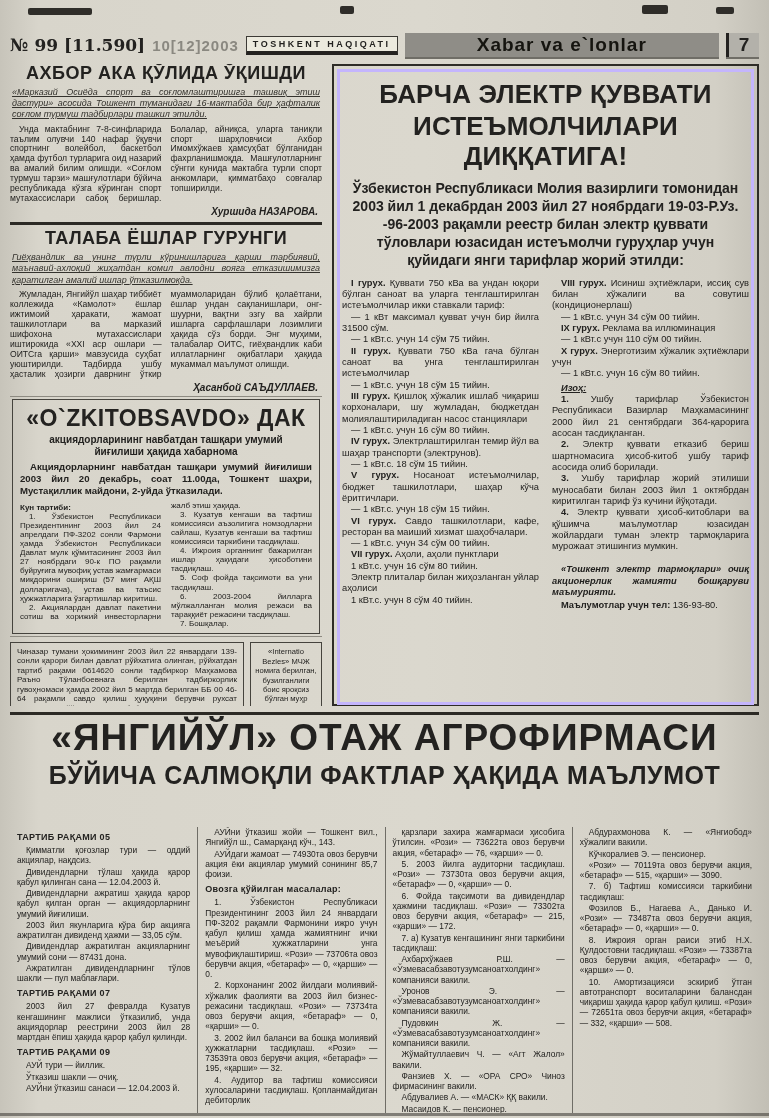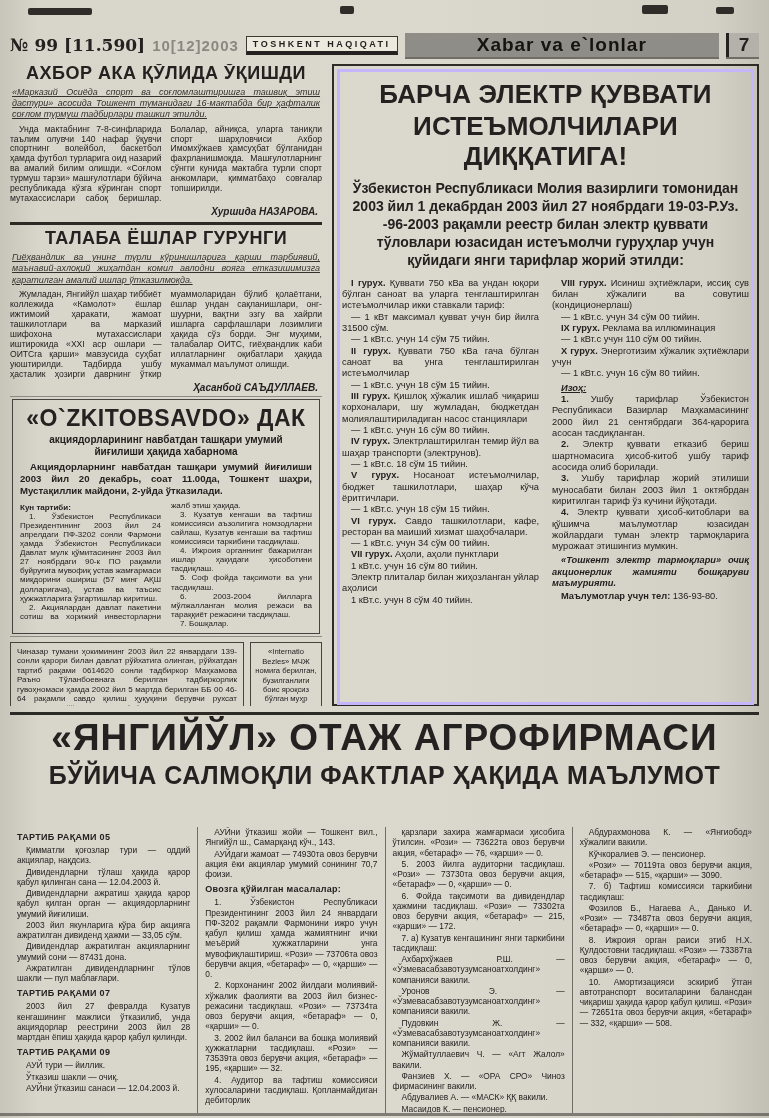--- a/index.html
+++ b/index.html
@@ -48,21 +48,21 @@
   .ebox{border:2px solid #2e2c27;padding:3px;height:calc(100% - 10px);}
   .ebox-in{border:3px solid #c4b5fd;padding:6px 2px;height:calc(100% - 14px);overflow:hidden;}
   .e-title{text-align:center;font-weight:900;font-size:26px;line-height:1.15;margin:2px 0 0 0;letter-spacing:.2px;}
   .e-sub{text-align:center;font-weight:800;font-size:14px;line-height:1.3;margin:7px 2px 8px 2px;}
   .e-body{columns:2;column-gap:13px;font-size:9.3px;line-height:1.22;text-align:justify;}
   .para{margin:0;text-indent:9px;}
   .para b{font-weight:800;}
   .para.h{font-weight:800;text-indent:0;margin-top:2px;}
   .para.note-h{margin-top:3px;}
   .para.note-h b{text-decoration:underline;font-style:italic;}
-  .para.sig{font-weight:800;font-style:italic;margin-top:3px;}
+  .para.sig{font-weight:800;font-style:italic;margin-top:12px;}
   .para.tel{margin-top:2px;}
   
   .toprule{border:0;border-top:3px solid #2c2a25;margin:6px 0 4px 0;}
   .b-title1{text-align:center;font-weight:900;font-size:37px;letter-spacing:1px;margin:2px 0 0 0;line-height:1.05;}
   .b-title2{text-align:center;font-weight:900;font-size:25px;letter-spacing:.5px;margin:4px 0 7px 0;line-height:1.05;}
   .b-cols{display:grid;grid-template-columns:repeat(4,1fr);height:318px;overflow:hidden;}
   .b-col{font-size:8.4px;line-height:1.22;text-align:justify;padding:0 7px;overflow:hidden;margin-top:32px;}
   .b-col + .b-col{border-left:1px solid #6f6d66;}
   .b-col .para{margin-bottom:1px;}
   .b-col .para.h{font-size:9px;letter-spacing:.3px;margin:5px 0 2px 0;}
@@ -201,21 +201,21 @@
           <p class="para"><b></b><span>Ажратилган дивидендларнинг тўлов шакли — пул маблағлари.</span></p>
           <p class="para h"><b></b><span>ТАРТИБ РАҚАМИ 07</span></p>
           <p class="para"><b></b><span>2003 йил 27 февралда Кузатув кенгашининг мажлиси ўтказилиб, унда акциядорлар реестрини 2003 йил 28 мартдан ёпиш ҳақида қарор қабул қилинди.</span></p>
           <p class="para h"><b></b><span>ТАРТИБ РАҚАМИ 09</span></p>
           <p class="para"><b></b><span>АУЙ тури — йиллик.</span></p>
           <p class="para"><b></b><span>Ўтказиш шакли — очиқ.</span></p>
           <p class="para"><b></b><span>АУЙни ўтказиш санаси — 12.04.2003 й.</span></p>
         </div>
       <div class="b-col">
           <p class="para"><b></b><span>АУЙни ўтказиш жойи — Тошкент вил., Янгийўл ш., Самарқанд кўч., 143.</span></p>
-          <p class="para"><b></b><span>АУЙдаги жамоат — 74930та овоз берувчи акция ёки акциялар умумий сонининг 70,7 фоизи.</span></p>
+          <p class="para"><b></b><span>АУЙдаги жамоат — 74930та овоз берувчи акция ёки акциялар умумий сонининг 85,7 фоизи.</span></p>
           <p class="para h"><b></b><span>Овозга қўйилган масалалар:</span></p>
           <p class="para"><b></b><span>1. Ўзбекистон Республикаси Президентининг 2003 йил 24 январдаги ПФ-3202 рақамли Фармонини ижро учун қабул қилиш ҳамда жамиятнинг ички меъёрий ҳужжатларини унга мувофиқлаштириш. «Рози» — 73706та овоз берувчи акция, «бетараф» — 0, «қарши» — 0.</span></p>
           <p class="para"><b></b><span>2. Корхонанинг 2002 йилдаги молиявий-хўжалик фаолияти ва 2003 йил бизнес-режасини тасдиқлаш. «Рози» — 73734та овоз берувчи акция, «бетараф» — 0, «қарши» — 0.</span></p>
           <p class="para"><b></b><span>3. 2002 йил баланси ва бошқа молиявий ҳужжатларни тасдиқлаш. «Рози» — 73539та овоз берувчи акция, «бетараф» — 195, «қарши» — 32.</span></p>
           <p class="para"><b></b><span>4. Аудитор ва тафтиш комиссияси хулосаларини тасдиқлаш. Қопланмайдиган дебиторлик</span></p>
         </div>
       <div class="b-col">
           <p class="para"><b></b><span>қарзлари захира жамғармаси ҳисобига ўтилсин. «Рози» — 73622та овоз берувчи акция, «бетараф» — 76, «қарши» — 0.</span></p>
           <p class="para"><b></b><span>5. 2003 йилга аудиторни тасдиқлаш. «Рози» — 73730та овоз берувчи акция, «бетараф» — 0, «қарши» — 0.</span></p>
           <p class="para"><b></b><span>6. Фойда тақсимоти ва дивидендлар ҳажмини тасдиқлаш. «Рози» — 73302та овоз берувчи акция, «бетараф» — 215, «қарши» — 172.</span></p>

